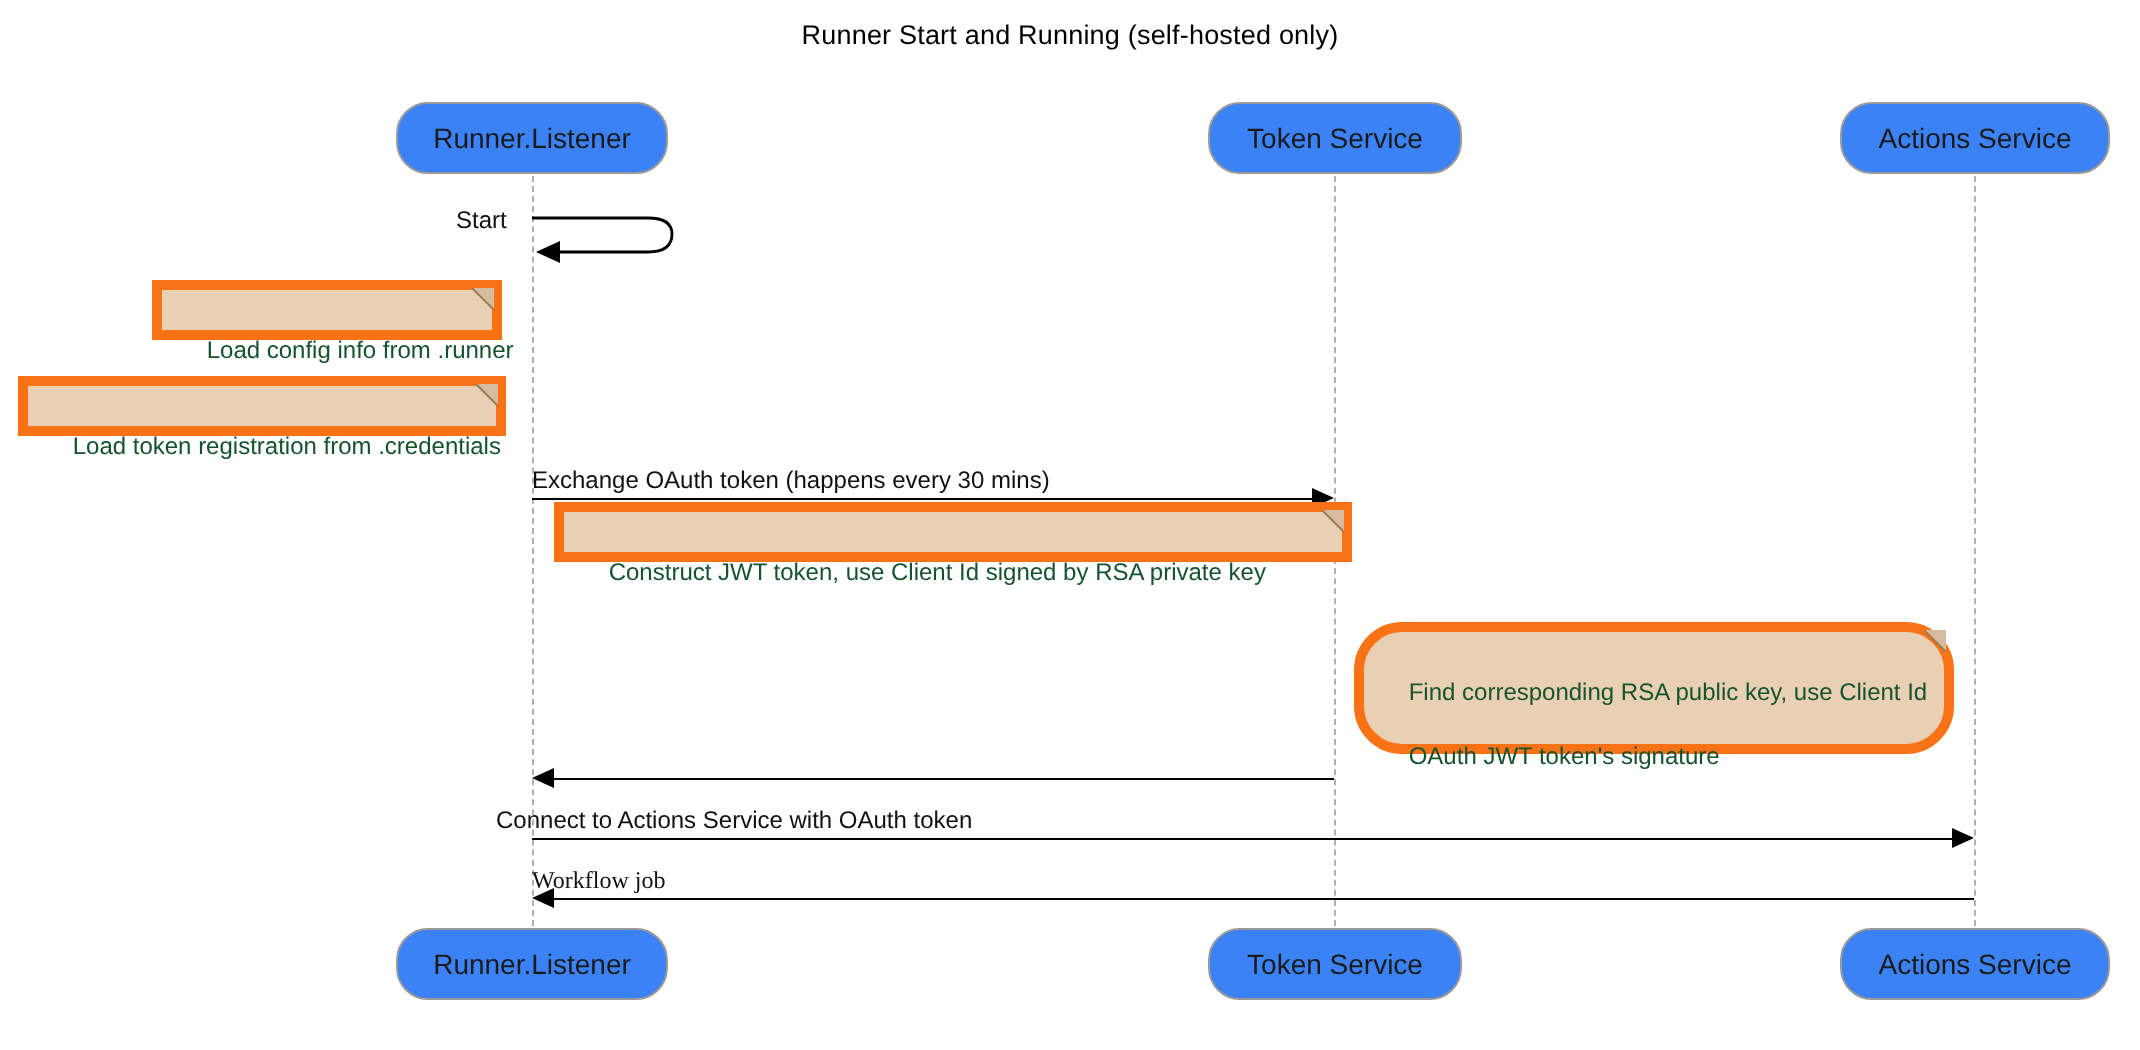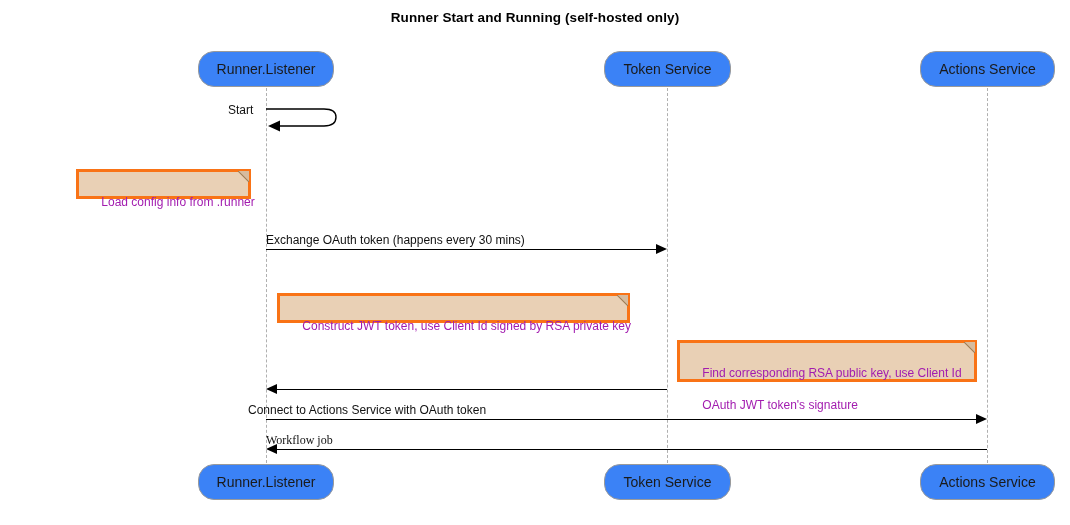--- a/index.html
+++ b/index.html
@@ -21,21 +21,21 @@
   }
 
   
   .diagram-title {
     position: absolute;
     left: 0;
     top: 10px;
     width: 1070px;
     text-align: center;
     font-size: 13.5px;
-    font-weight: bold;
+    font-weight: normal;
     color: #000000;
     letter-spacing: 0.1px;
   }
 
   
   .lifeline {
     position: absolute;
     width: 0;
     border-left: 1px dashed #b0b0b0;
     top: 88px;
@@ -55,27 +55,26 @@
     font-size: 14px;
     color: #1a1a1a;
     white-space: nowrap;
   }
 
   
   .note {
     position: absolute;
     box-sizing: border-box;
     background: #e9d0b5;
-    border: 3px solid #f97316;
+    border: 5px solid #f97316;
     font-size: 12px;
-    color: #a21caf;
+    color: #14532d;
     padding: 6px 9px 6px 9px;
     line-height: 16px;
     white-space: pre;
-    margin-top: 29px;
   }
   .note .fold {
     position: absolute;
     top: -1px;
     right: -1px;
     width: 0;
     height: 0;
     border-left: 11px solid transparent;
     border-top: 11px solid #d6bb9e;
   }
@@ -162,32 +161,37 @@
       <polygon points="16,16.5 16,27.5 4,22" fill="#000000"></polygon>
     </svg>
   </div>
 
   <div class="note" style="left:76px; top:140px; width:175px; height:30px;">
     <span>Load config info from .runner</span>
     <span class="fold"></span>
     <span class="fold-edge"></span>
   </div>
 
+  <div class="note" style="left:9px; top:188px; width:244px; height:30px;">
+    <span>Load token registration from .credentials</span>
+    <span class="fold"></span>
+    <span class="fold-edge"></span>
+  </div>
 
   <div class="msg-label" style="left:266px; top:233px; width:401px;">Exchange OAuth token (happens every 30 mins)</div>
   <div class="msg-line" style="left:266px; top:249px; width:390px;"></div>
   <div class="arrow-head right" style="left:656px; top:244px;"></div>
 
-  <div class="note" style="left:277px; top:264px; width:353px; height:30px;">
+  <div class="note" style="left:277px; top:251px; width:399px; height:30px;">
     <span>Construct JWT token, use Client Id signed by RSA private key</span>
     <span class="fold"></span>
     <span class="fold-edge"></span>
   </div>
 
-  <div class="note" style="left:677px; top:311px; width:300px; height:42px;">
+  <div class="note" style="left:677px; top:311px; width:300px; height:66px;border-radius:24px;">
     <span>Find corresponding RSA public key, use Client Id</span><br>
     <span>OAuth JWT token's signature</span>
     <span class="fold"></span>
     <span class="fold-edge"></span>
   </div>
 
   <div class="msg-line" style="left:277px; top:389px; width:390px;"></div>
   <div class="arrow-head left" style="left:266px; top:384px;"></div>
 
   <div class="msg-label" style="left:248px; top:403px; width:721px;">Connect to Actions Service with OAuth token</div>

